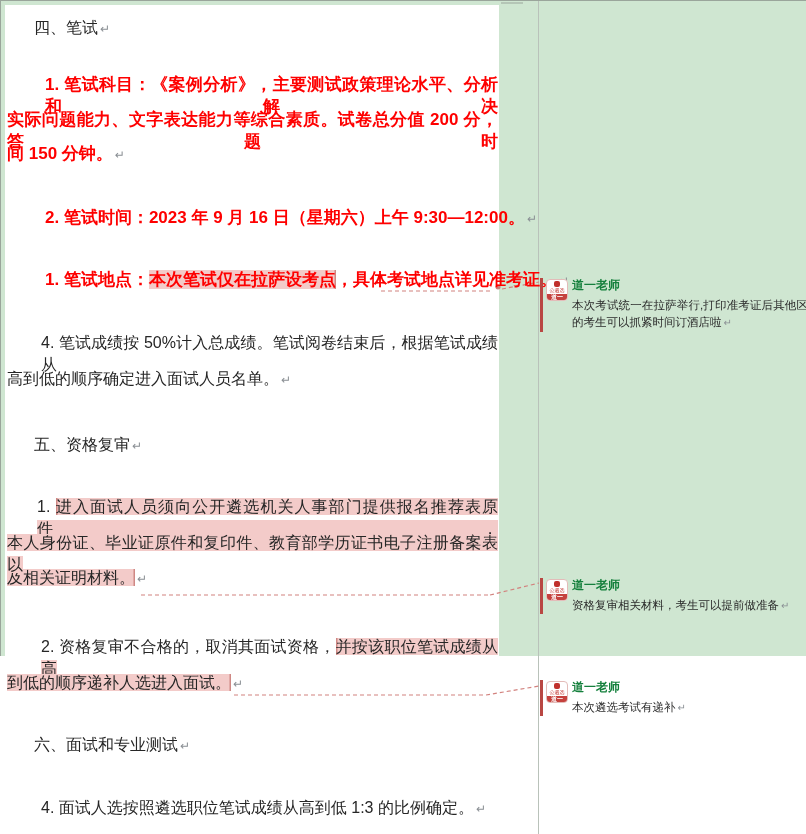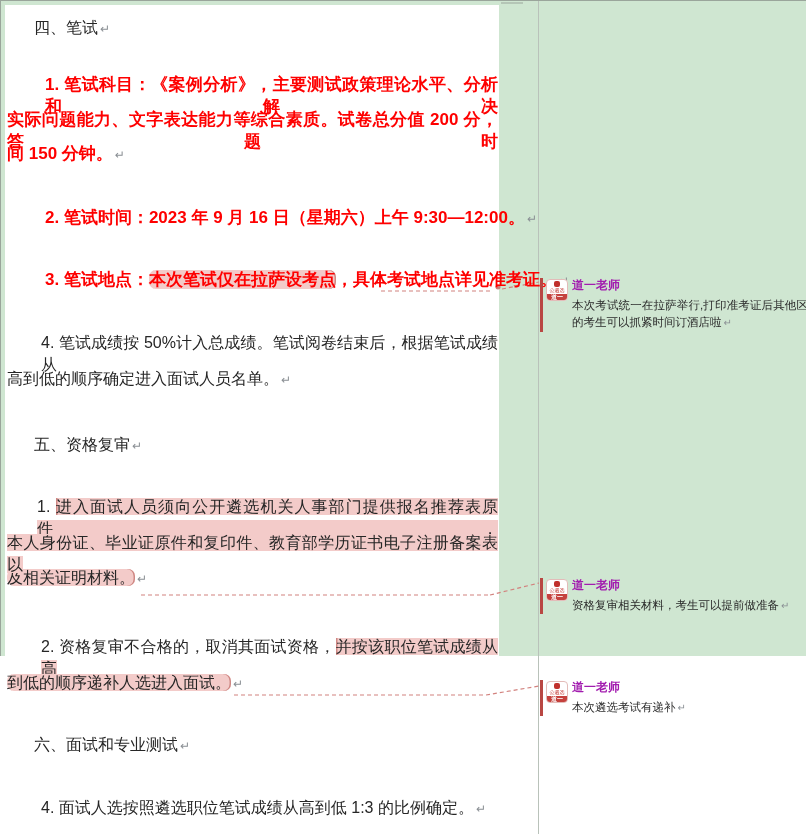--- a/index.html
+++ b/index.html
@@ -8,31 +8,31 @@
           border-top:1px solid #9aa59b;border-left:1px solid #9aa59b;box-sizing:border-box;}
   #paper{position:absolute;left:4px;top:4px;width:494px;height:817px;background:#ffffff;}
   #separator{position:absolute;left:537px;top:0;width:1px;height:834px;background:#b9c2ba;}
   #connectors{position:absolute;left:0;top:0;pointer-events:none;}
 
   .line{position:absolute;white-space:nowrap;line-height:22px;color:#262626;font-size:16px;}
   .line.red{color:#fe0000;font-weight:bold;font-size:17px;}
   .line.justify{white-space:normal;text-align:justify;text-align-last:justify;}
   .hl{background:#f3cbc9;}
   .markL{box-shadow:inset 1.5px 0 0 #cf8884;}
-  .markR{box-shadow:inset -1.5px 0 0 #cf8884;border-radius:7px;}
+  .markR{box-shadow:inset -1.5px 0 0 #cf8884;}
   .pilcrow{color:#8a8f94;font-size:12px;font-weight:normal;margin-left:2px;}
 
   .comment{position:absolute;width:267px;}
   .cbar{position:absolute;left:0;top:0;width:3px;background:#b94743;}
   .avatar{position:absolute;left:6px;top:1px;width:22px;height:22px;background:#fff;
           border:1px solid #e3bcb9;border-radius:4px;overflow:hidden;box-sizing:border-box;}
   .av-top{height:13px;text-align:center;font-size:5px;color:#c0302c;line-height:5px;}
   .av-top::before{content:"";display:block;width:6px;height:6px;margin:1px auto 1px;background:#c0302c;border-radius:2px;}
   .av-bot{height:7px;background:#c5413d;color:#ffffff;font-size:6px;line-height:7px;text-align:center;font-weight:bold;}
-  .cauthor{position:absolute;left:32px;top:-1px;font-size:12px;font-weight:bold;color:#a21caf;line-height:16px;white-space:nowrap;}
+  .cauthor{position:absolute;left:32px;top:-1px;font-size:12px;font-weight:bold;color:#15803d;line-height:16px;white-space:nowrap;}
   .cbody{position:absolute;left:32px;top:19px;width:236px;font-size:11.5px;color:#2b2b2b;line-height:16.5px;text-align:justify;}
   .cbody .pilcrow{font-size:10px;color:#8a8f94;}
 </style>
 </head>
 <body>
 
 <div id="canvas">
   <div id="paper"></div>
   <div id="separator"></div>
 
@@ -46,21 +46,21 @@
       <path d="M233 694 H485"></path>
       <path d="M485 694 L538 685"></path>
     </g>
     <circle cx="497" cy="286" r="2.5" fill="#cd7f7b"></circle>
   </svg>
 <div class="line black" style="left: 33px; top: 16px;"><span>四、笔试</span><span class="pilcrow">↵</span></div>
     <div class="line red justify" style="left: 44px; top: 73px; width: 453px;"><span>1. 笔试科目：《案例分析》，主要测试政策理论水平、分析和解决</span></div>
     <div class="line red justify" style="left: 6px; top: 108px; width: 491px;"><span>实际问题能力、文字表达能力等综合素质。试卷总分值 200 分，答题时</span></div>
     <div class="line red" style="left: 6px; top: 142px;"><span>间 150 分钟。</span><span class="pilcrow">↵</span></div>
     <div class="line red" style="left: 44px; top: 206px;"><span>2. 笔试时间：2023 年 9 月 16 日（星期六）上午 9:30—12:00。</span><span class="pilcrow">↵</span></div>
-    <div class="line red" style="left: 44px; top: 268px;"><span>3. 笔试地点：</span><span class="hl markL markR">本次笔试仅在拉萨设考点</span><span>，具体考试地点详见准考证。</span><span class="pilcrow">↵</span></div>
+    <div class="line red" style="left: 44px; top: 268px;"><span>1. 笔试地点：</span><span class="hl markL markR">本次笔试仅在拉萨设考点</span><span>，具体考试地点详见准考证。</span><span class="pilcrow">↵</span></div>
     <div class="line black justify" style="left: 40px; top: 331px; width: 457px;"><span>4. 笔试成绩按 50%计入总成绩。笔试阅卷结束后，根据笔试成绩从</span></div>
     <div class="line black" style="left: 6px; top: 367px; text-align: right;"><span>高到低的顺序确定进入面试人员名单。</span><span class="pilcrow">↵</span></div>
     <div class="line black" style="left: 33px; top: 433px;"><span>五、资格复审</span><span class="pilcrow">↵</span></div>
     <div class="line black justify" style="left: 36px; top: 495px; width: 461px;"><span>1. </span><span class="hl markL">进入面试人员须向公开遴选机关人事部门提供报名推荐表原件，</span></div>
     <div class="line black" style="left: 6px; top: 566px;"><span class="hl markR">及相关证明材料。</span><span class="pilcrow">↵</span></div>
     <div class="line black justify" style="left: 6px; top: 531px; width: 491px;"><span class="hl">本人身份证、毕业证原件和复印件、教育部学历证书电子注册备案表以</span></div>
     <div class="line black justify" style="left: 40px; top: 635px; width: 457px;"><span>2. 资格复审不合格的，取消其面试资格，</span><span class="hl markL">并按该职位笔试成绩从高</span></div>
     <div class="line black" style="left: 6px; top: 671px;"><span class="hl markR">到低的顺序递补人选进入面试。</span><span class="pilcrow">↵</span></div>
     <div class="line black" style="left: 33px; top: 733px;"><span>六、面试和专业测试</span><span class="pilcrow">↵</span></div>
     <div class="line black" style="left: 40px; top: 796px;"><span>4. 面试人选按照遴选职位笔试成绩从高到低 1:3 的比例确定。</span><span class="pilcrow">↵</span></div>

